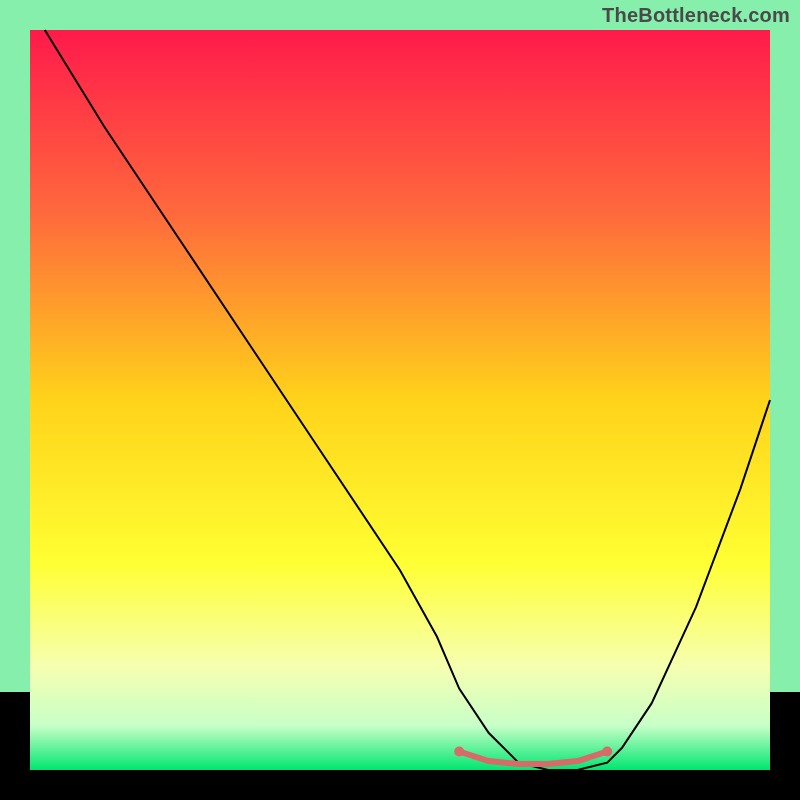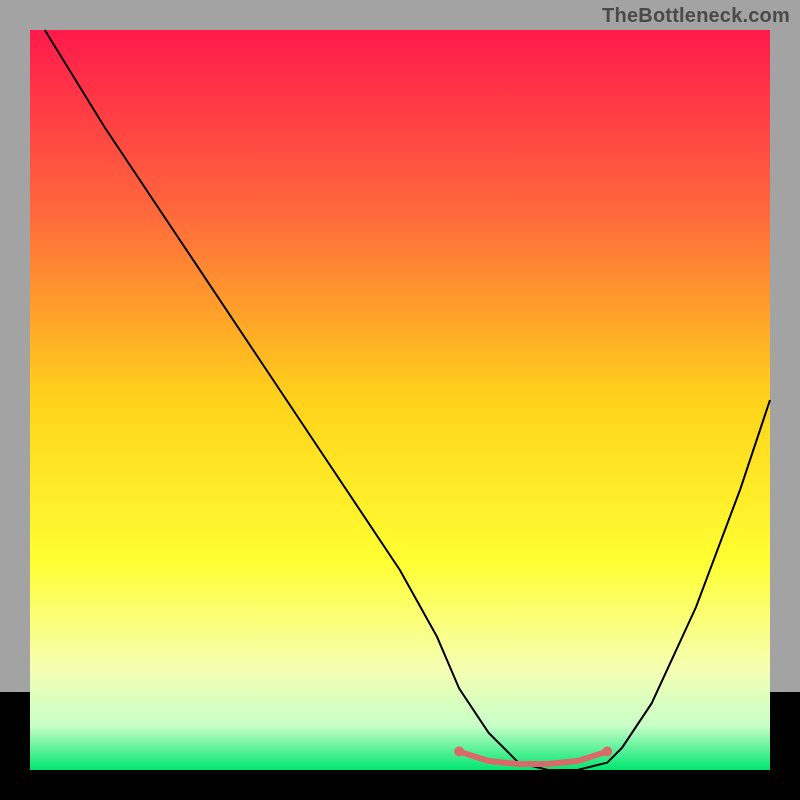--- a/index.html
+++ b/index.html
@@ -8,21 +8,21 @@
     width: 800px;
     height: 800px;
     background: #000;
     font-family: Arial, Helvetica, sans-serif;
     overflow: hidden;
   }
   .frame {
     position: relative;
     width: 800px;
     height: 692px;
-    background: #a3a3a3;
+    background: #86efac;
   }
   .watermark {
     position: absolute;
     top: 4px;
     right: 10px;
     color: #4a4a4a;
     font-size: 20px;
     font-weight: bold;
     letter-spacing: 0.2px;
     z-index: 5;

